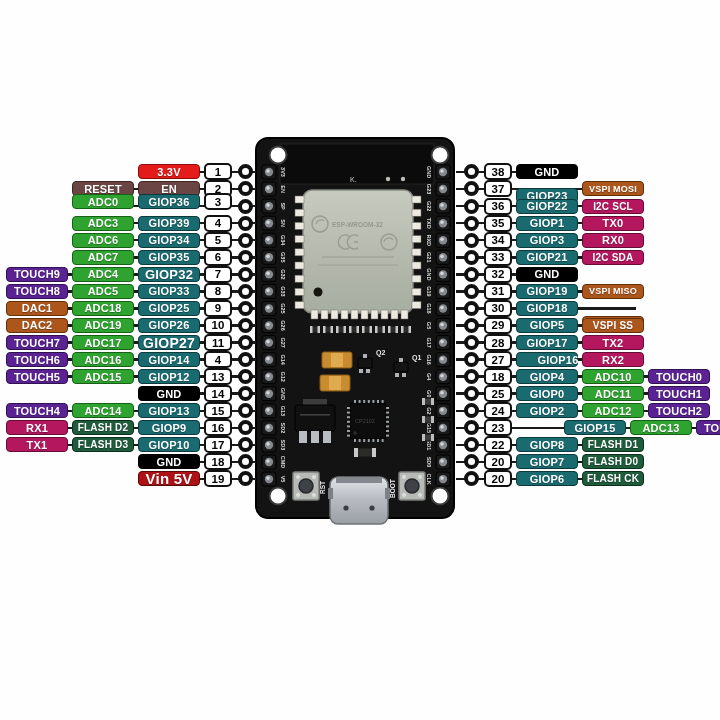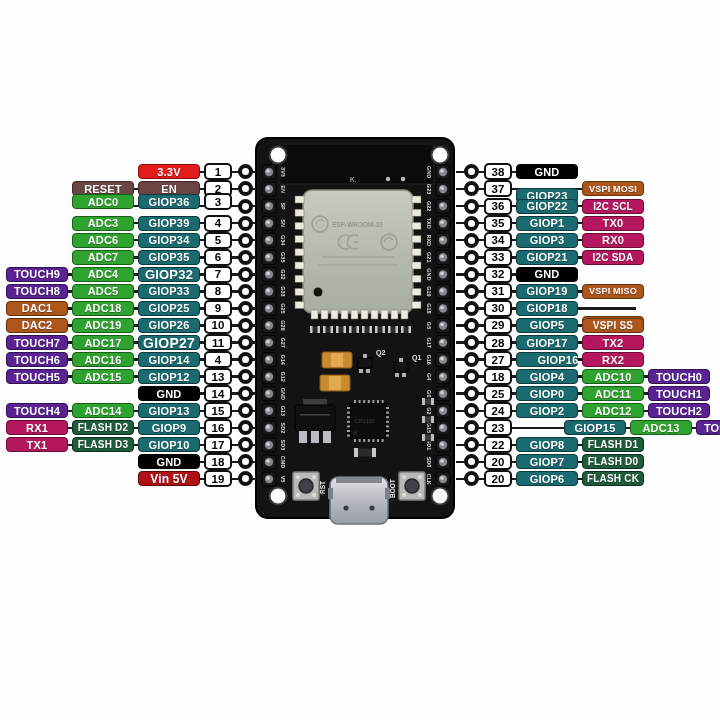--- a/index.html
+++ b/index.html
@@ -536,21 +536,21 @@
       </div>
       <div class="cline" style="top: 460.72px; left: 150px; width: 106px;"></div>
       <div class="ring" style="top: 454.42px; left: 238px;"></div>
       <div class="prow left" style="top: 453.42px;">
         <div class="pill t-gnd" style="font-size: 11px;">GND</div>
         <div class="pinbox">18</div>
       </div>
       <div class="cline" style="top: 477.78px; left: 150px; width: 106px;"></div>
       <div class="ring" style="top: 471.48px; left: 238px;"></div>
       <div class="prow left" style="top: 470.48px;">
-        <div class="pill t-vin" style="font-size: 12px;">Vin 5V</div>
+        <div class="pill t-vin" style="font-size: 15px;">Vin 5V</div>
         <div class="pinbox">19</div>
       </div>
       <div class="cline" style="top: 170.7px; left: 456px; width: 114px;"></div>
       <div class="ring" style="top: 164.4px; left: 464px;"></div>
       <div class="prow right" style="top: 163.4px;">
         <div class="pinbox">38</div>
         <div class="pill t-gnd" style="font-size: 11px;">GND</div>
       </div>
       <div class="cline" style="top: 187.76px; left: 456px; width: 180px;"></div>
       <div class="ring" style="top: 181.46px; left: 464px;"></div>

